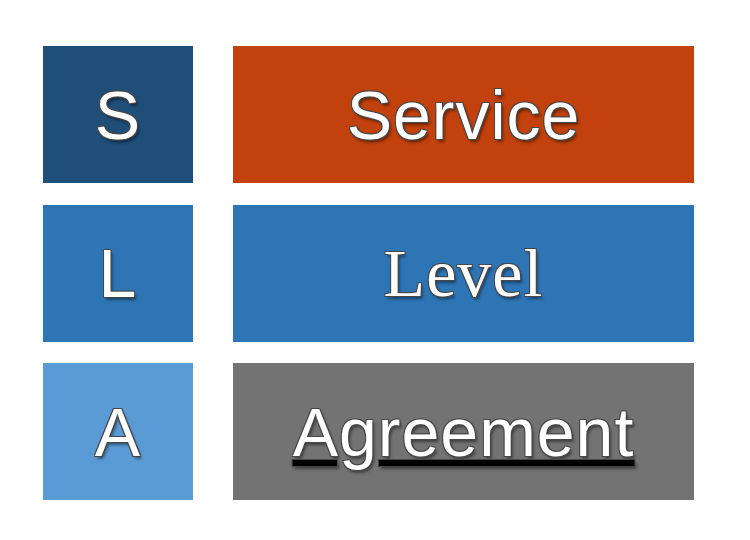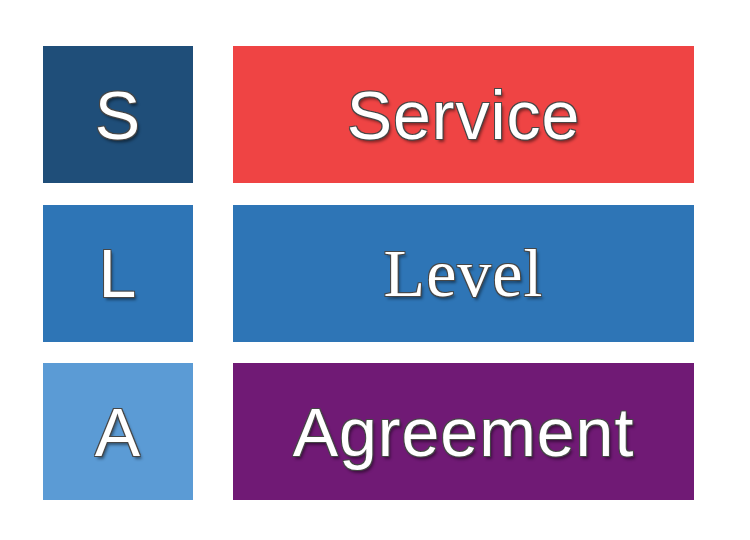--- a/index.html
+++ b/index.html
@@ -50,32 +50,32 @@
 </style>
 </head>
 <body>
 
 <div class="canvas">
   <div class="grid">
 
     <div class="box" style="background-color: rgb(31, 78, 121);">
       <span class="box-text">S</span>
     </div>
-    <div class="box" style="background-color: #ef4444;">
+    <div class="box" style="background-color: #c2410c;">
       <span class="box-text">Service</span>
     </div>
 
     <div class="box" style="background-color: rgb(46, 117, 182);">
       <span class="box-text">L</span>
     </div>
     <div class="box" style="background-color: rgb(46, 117, 182); font-family: Liberation Serif, serif;">
       <span class="box-text">Level</span>
     </div>
 
     <div class="box" style="background-color: rgb(91, 155, 213);">
       <span class="box-text">A</span>
     </div>
-    <div class="box" style="background-color: #701a75;">
+    <div class="box" style="background-color: #737373; text-decoration: underline;">
       <span class="box-text">Agreement</span>
     </div>
 
   </div>
 </div>
 
 </body></html>

